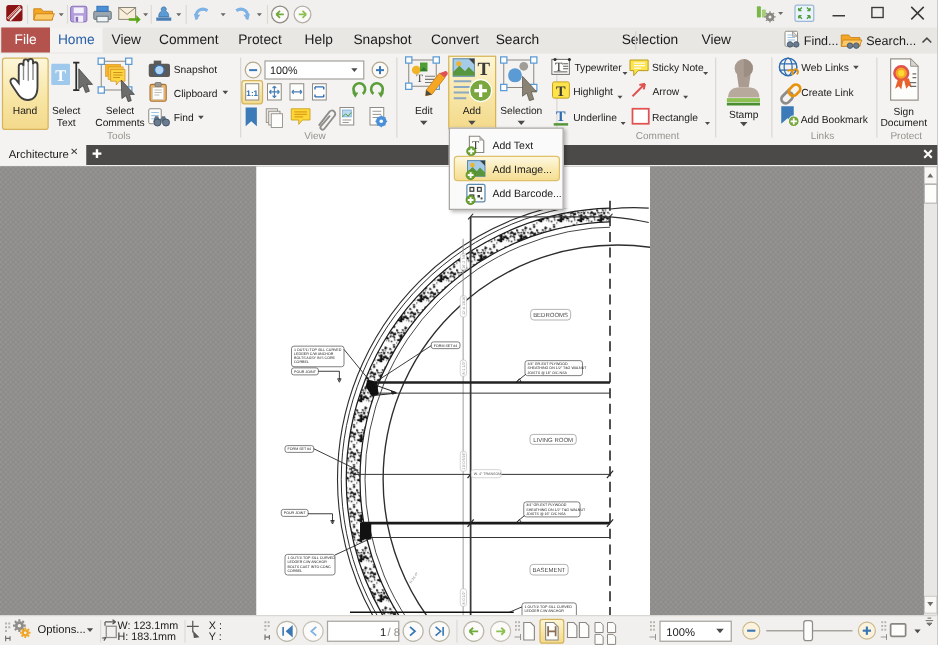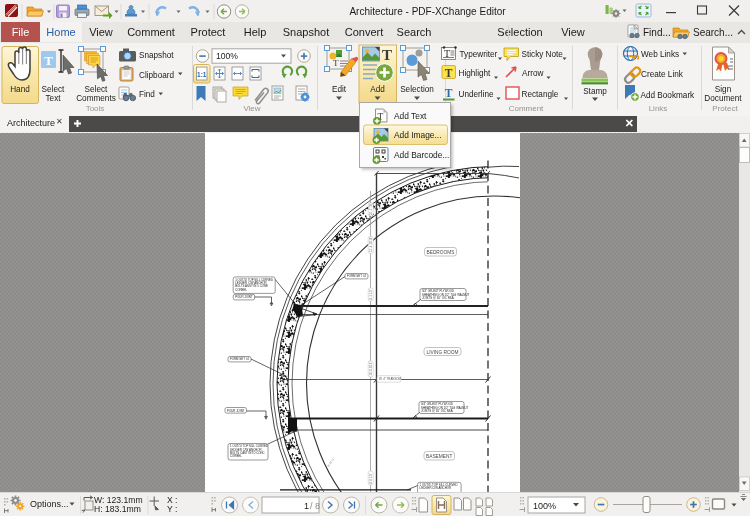--- a/index.html
+++ b/index.html
@@ -11,21 +11,21 @@
 #titlebar { left:0; top:0; width:750px; height:22px; background:#f1f0ee; }
 #title-text { left:105px; width:645px; top:6px; text-align:center; font-size:10px; color:#1b1b1b; }
 
 #menubar { left:0; top:22px; width:750px; height:21px; background:#e9e7e4; }
 .mtab { position:absolute; top:0; height:20px; line-height:20px; font-size:11px; color:#1b1b1b; text-align:center; }
 #filetab { background:#b4524e; color:#fff; left:1px; width:39px; }
 #hometab { background:#f4f3f1; color:#2a60a8; }
 
 #ribbon { left:0; top:43px; width:750px; height:73px; background:#f4f3f1; }
 
-#tabbar { left:0; top:116px; width:637px; height:16px; background:#4b4a48; }
+#tabbar { left:0; top:116px; width:750px; height:16px; background:#4b4a48; }
 #doctab { position:absolute; left:0; top:0; width:69px; height:16px; background:#f4f3f1; font-size:9px; color:#1b1b1b; }
 #plusbtn { position:absolute; left:72px; top:2px; width:11px; height:11px; color:#fff; font-size:9.5px; text-align:center; line-height:11px; }
 #closedoc { position:absolute; right:3px; top:1px; color:#fff; font-size:11px; font-weight:bold; }
 
 #docarea { left:0; top:132px; width:750px; height:360px; background:#908f8d; border-top:1.5px solid #f0efed; overflow:hidden; }
 #page { position:absolute; left:205px; top:0px; width:315px; height:359px; background:#fff; }
 #vscroll { position:absolute; right:0px; top:0px; width:11px; height:359px; }
 
 #statusbar { left:0; top:492px; width:750px; height:24px; background:#f1f0ee; border-top:1px solid #d9d7d4; font-size:9px; color:#1b1b1b; }
 
@@ -87,21 +87,20 @@
       <circle cx="616" cy="13.5" r="3.4" fill="#8a8781"></circle>
       <path d="M616 9 l0 1.6 M616 16.4 l0 1.6 M611.5 13.5 l1.6 0 M618.9 13.5 l1.6 0 M612.8 10.3 l1.2 1.2 M618 15.5 l1.2 1.2 M619.2 10.3 l-1.2 1.2 M614 15.5 l-1.2 1.2" stroke="#8a8781" stroke-width="1"></path>
       <circle cx="616" cy="13.5" r="1.2" fill="#f1f0ee"></circle>
       <path d="M622.5 9.5 L626.5 9.5 L624.5 12 Z" fill="#6a6865"></path>
       <rect x="636" y="4" width="15" height="13" rx="1.5" fill="#eaf2fb" stroke="#9db8d6" stroke-width="1"></rect>
       <path d="M639 8.5 L641.5 6 M639 8.5 l0 -2.2 M639 8.5 l2.2 0 M648 8.5 L645.5 6 M648 8.5 l0 -2.2 M648 8.5 l-2.2 0 M639 12.5 L641.5 15 M639 12.5 l0 2.2 M639 12.5 l2.2 0 M648 12.5 L645.5 15 M648 12.5 l0 2.2 M648 12.5 l-2.2 0" stroke="#4f9e35" stroke-width="1.1" fill="none"></path>
       <rect x="666" y="12" width="10" height="1.2" fill="#3a3a3a"></rect>
       <rect x="697.5" y="6" width="9" height="8" fill="none" stroke="#3a3a3a" stroke-width="1.1"></rect>
       <path d="M729 5.5 L739 15.5 M739 5.5 L729 15.5" stroke="#3a3a3a" stroke-width="1.2"></path>
     </svg>
-    <div class="abs" id="title-text">Architecture - PDF-XChange Editor</div>
   </div>
   <div id="menubar" class="abs">
     <div class="mtab" id="filetab">File</div>
     <div class="mtab" id="hometab" style="left:40px;width:42px;">Home</div>
     <div class="mtab" style="left:82px;width:38px;">View</div>
     <div class="mtab" style="left:120px;width:62px;">Comment</div>
     <div class="mtab" style="left:182px;width:52px;">Protect</div>
     <div class="mtab" style="left:234px;width:42px;">Help</div>
     <div class="mtab" style="left:276px;width:60px;">Snapshot</div>
     <div class="mtab" style="left:336px;width:56px;">Convert</div>

